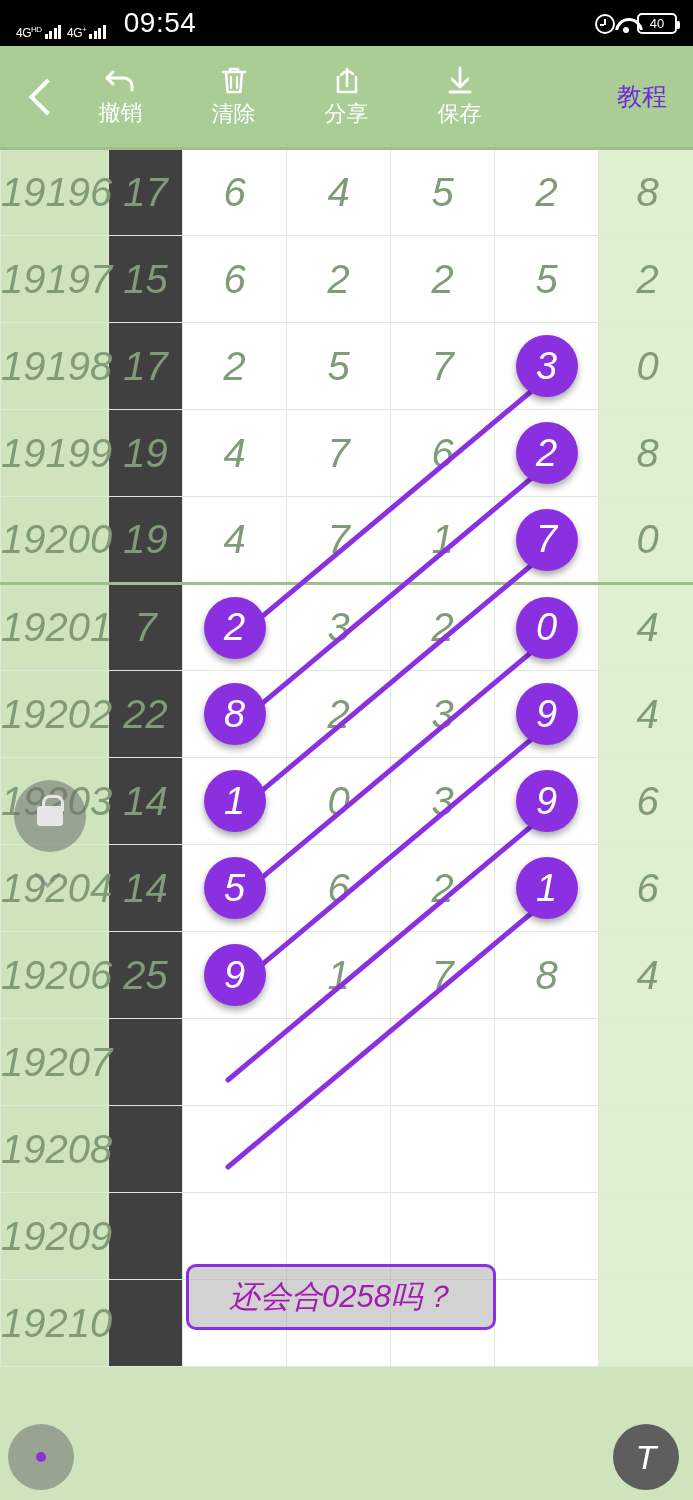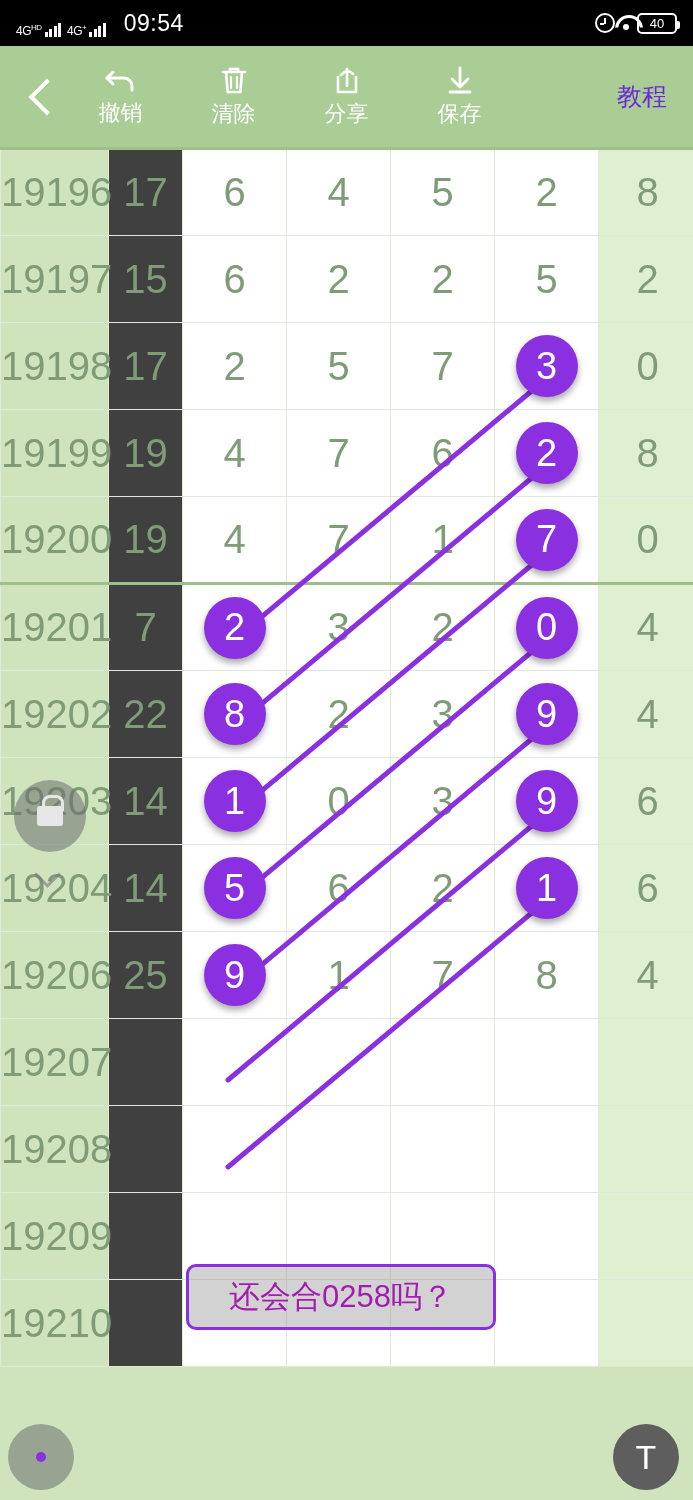--- a/index.html
+++ b/index.html
@@ -18,22 +18,22 @@
   .sb-left { display: flex; align-items: flex-end; gap: 6px; }
   .net-grp { display: flex; align-items: flex-end; gap: 3px; }
   .net-label { font-size: 12px; line-height: 12px; letter-spacing: -.5px; }
   .net-label sup { font-size: 8px; }
   .bars { display: flex; align-items: flex-end; gap: 1.5px; height: 16px; }
   .bars i { width: 3px; background: #fff; display: block; }
   .bars i:nth-child(1){height:5px}
   .bars i:nth-child(2){height:8px}
   .bars i:nth-child(3){height:11px}
   .bars i:nth-child(4){height:14px}
-  .clock { margin-left: 12px; font-size: 23px; letter-spacing: .5px; }
-  .sb-right { margin-left: auto; display: flex; align-items: center; }
+  .clock { margin-left: 12px; font-size: 28px; letter-spacing: .5px; }
+  .sb-right { margin-left: auto; display: flex; align-items: flex-end; }
   .alarm-ico { width: 20px; height: 20px; border: 2px solid #fff; border-radius: 50%; position: relative; }
   .alarm-ico:before, .alarm-ico:after {
     content: ""; position: absolute; background: #fff; width: 2px;
   }
   .alarm-ico:before { height: 6px; left: 7px; top: 3px; }
   .alarm-ico:after { height: 4px; left: 7px; top: 8px; transform: rotate(90deg); transform-origin: top left; }
   .wifi-ico { width: 22px; height: 16px; position: relative; }
   .wifi-ico:before {
     content: ""; position: absolute; left: 0; top: 0;
     width: 22px; height: 22px; border: 3px solid #fff; border-radius: 50%;
@@ -67,21 +67,21 @@
     transform: rotate(45deg);
   }
   .tool {
     display: flex; flex-direction: column; align-items: center; justify-content: flex-start;
     width: 113px; gap: 2px;
   }
   .tool svg { display: block; }
   .tool span { font-size: 22px; color: #fff; }
   .tutorial { font-size: 25px; color: #6d28d9; margin-left: auto; padding-right: 4px; }
   
-  .grid-wrap { position: relative; width: 693px; height: 1353px; background: #cfe4bd; }
+  .grid-wrap { position: relative; width: 693px; height: 1353px; background: #cfe4bd; font-style: italic; }
   table.grid { border-collapse: collapse; width: 693px; table-layout: fixed; }
   table.grid td {
     height: 87px; text-align: center; vertical-align: middle;
     font-size: 40px; color: #7f9b77; border: 1px solid #dfe9da;
   }
   td.c-id { width: 108px; background: #cfe4bd; color: #5d7a56; font-size: 30px; border-color: #bcd4a9; }
   td.c-sum { width: 74px; background: #404040; color: #83a07a; font-size: 26px; border-color: #cde0be; }
   td.c-n { width: 104px; background: #fff; }
   td.c-last { width: 98px; background: #dff0d0; color: #83a07a; border-color: #cde0be; }
   tr.sep td { border-top: 3px solid #9dbf89; }

